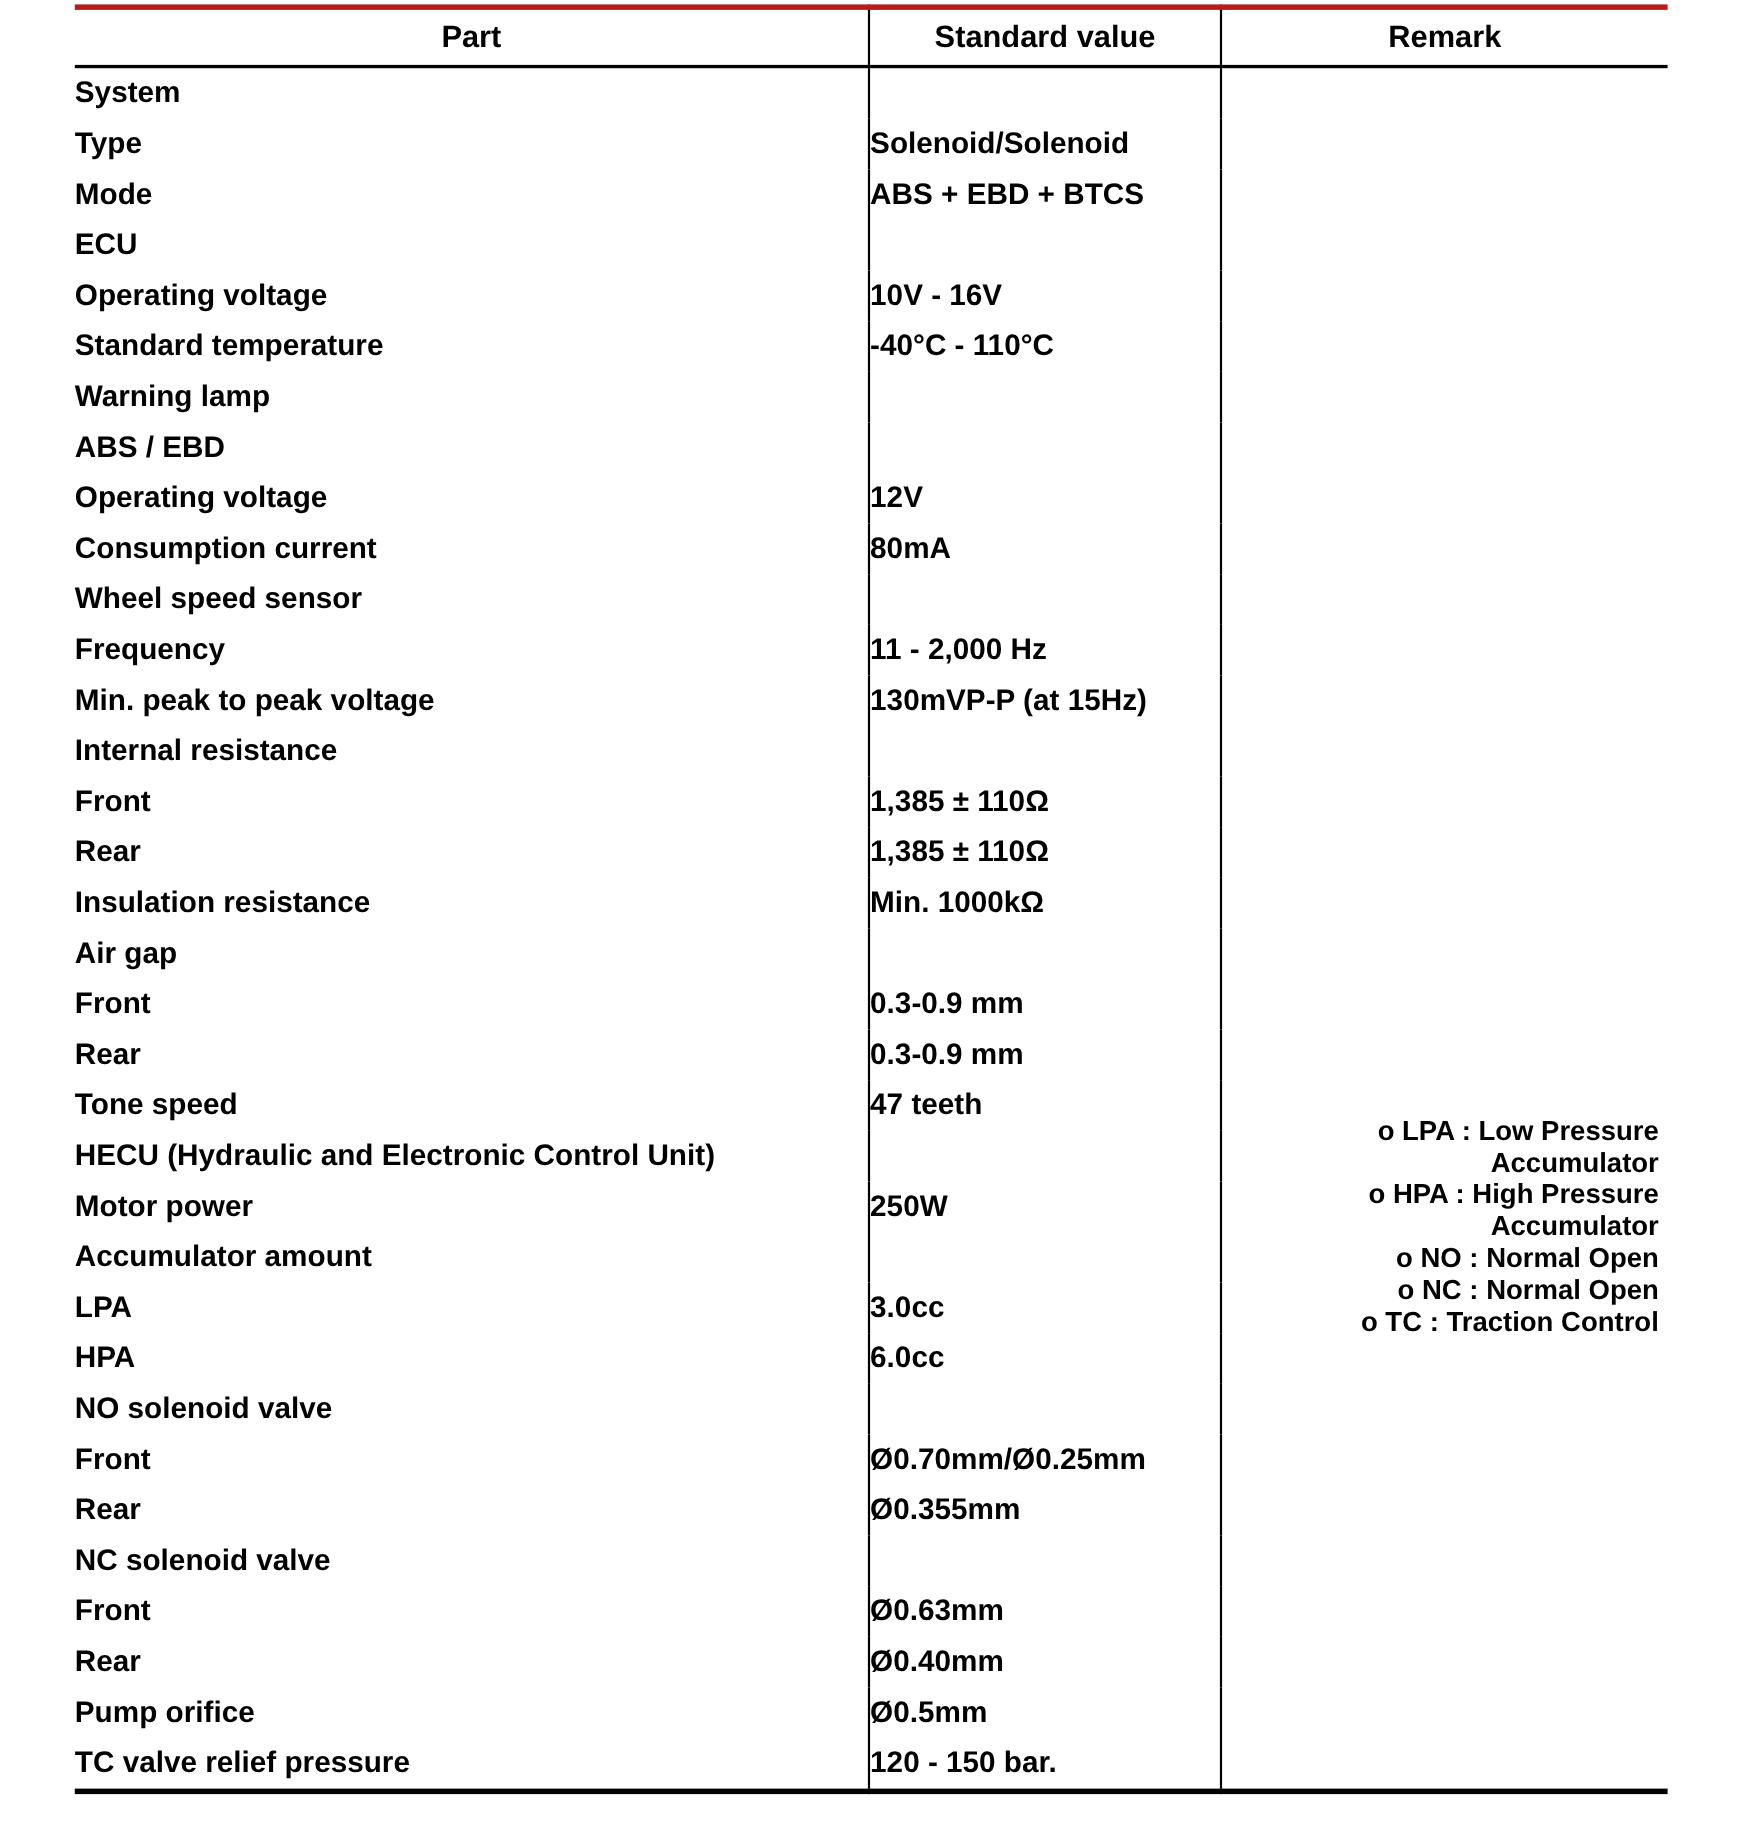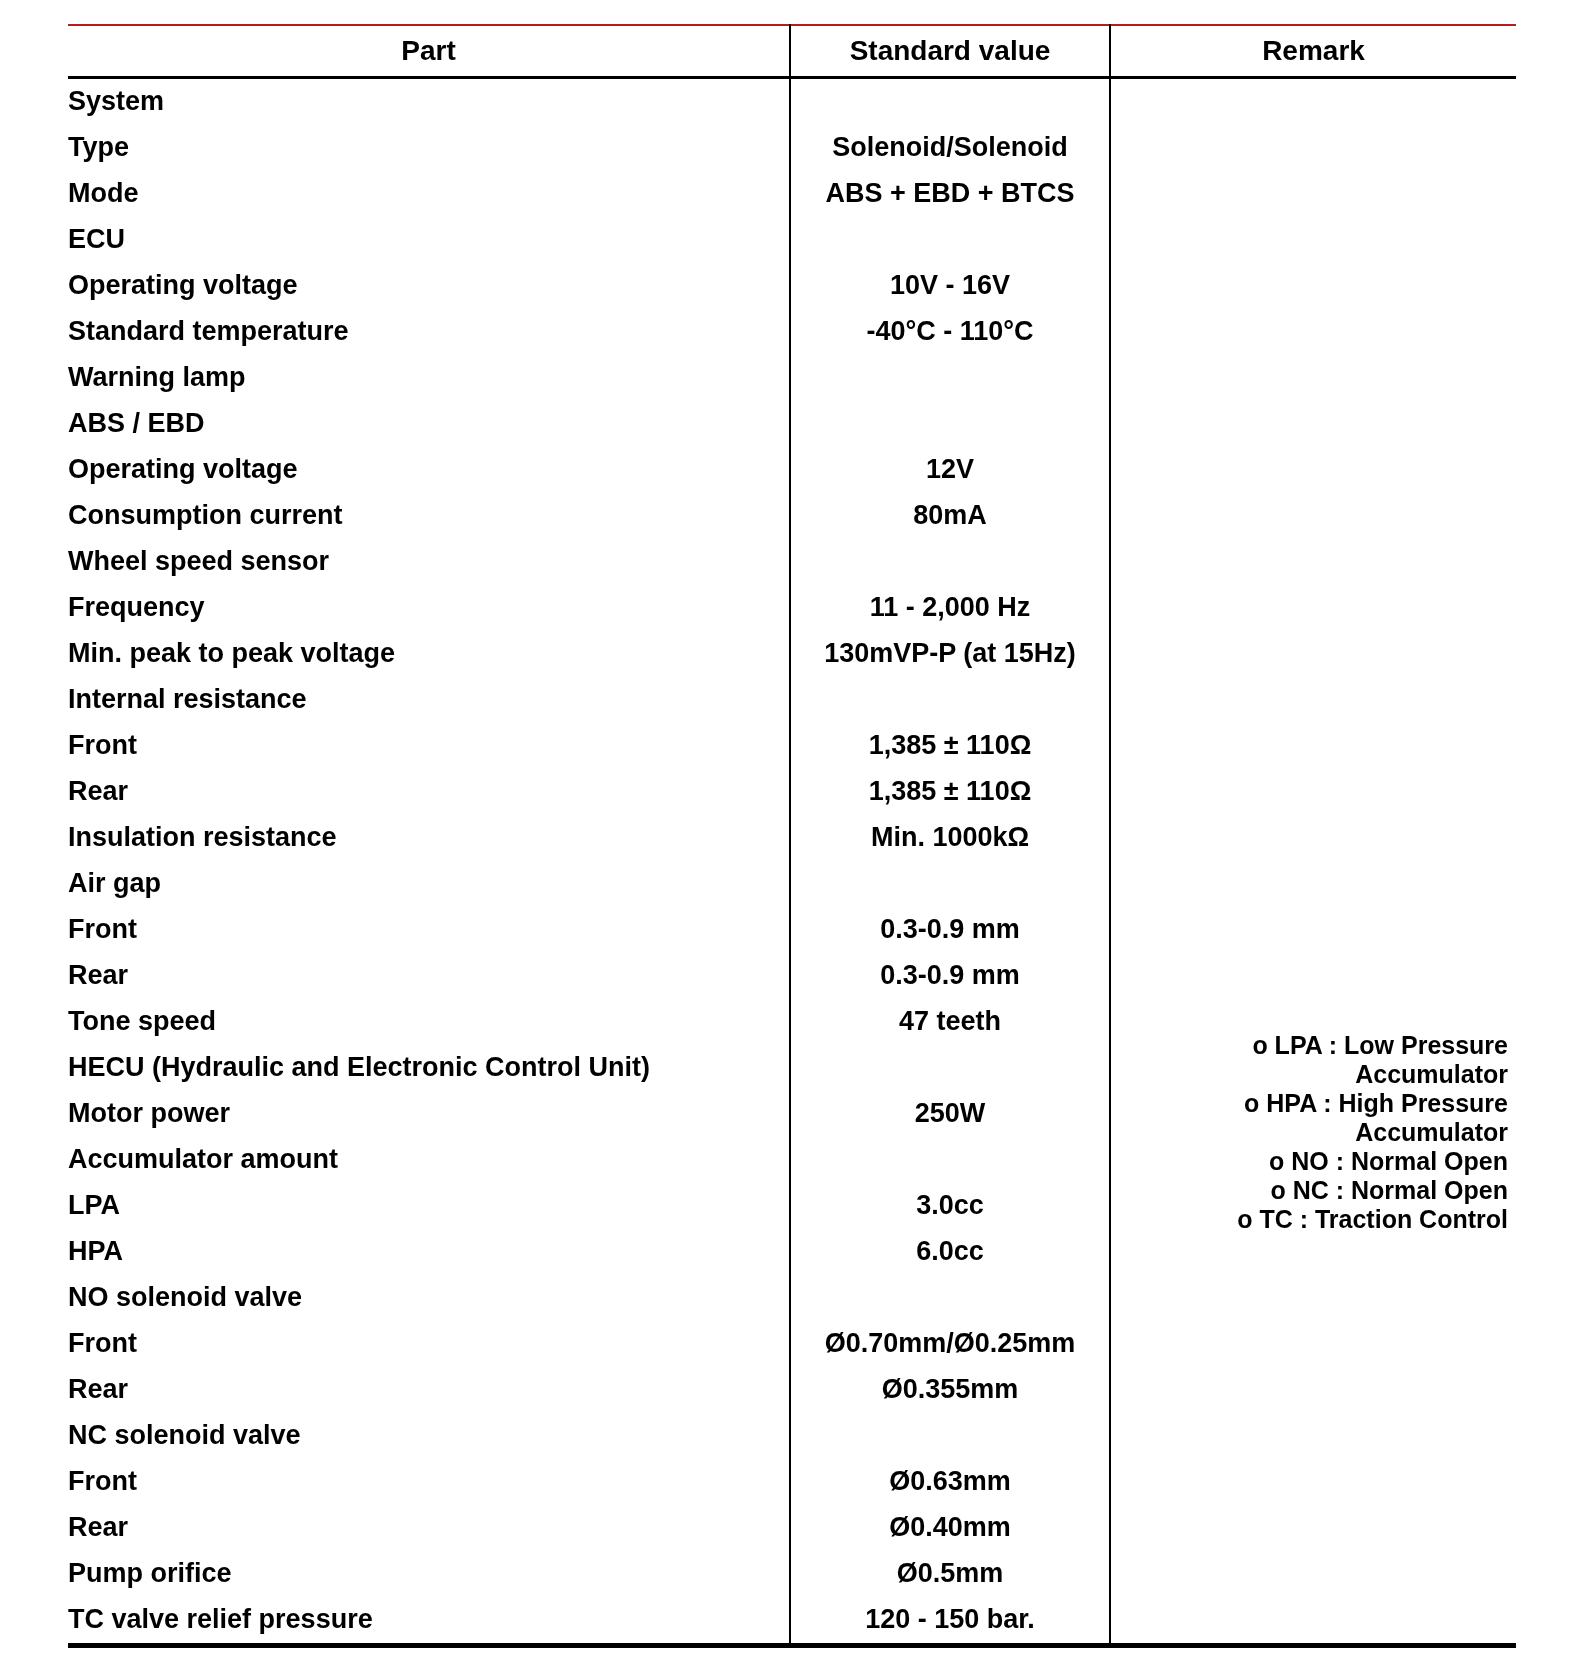--- a/index.html
+++ b/index.html
@@ -10,25 +10,25 @@
   }
   body {
     width: 1584px;
     height: 1672px;
     position: relative;
     color: #000;
   }
   .spec-table {
     position: absolute;
     left: 68px;
-    top: 24px;
+    top: 4px;
     width: 1448px;
     border-collapse: collapse;
     table-layout: fixed;
-    border-top: 2px solid #b91c1c;
+    border-top: 5px solid #b91c1c;
     border-bottom: 5px solid #000;
   }
   .spec-table th {
     font-size: 28px;
     font-weight: 700;
     text-align: center;
     height: 50px;
     padding: 0;
     border-bottom: 3px solid #000;
     vertical-align: middle;
@@ -43,21 +43,21 @@
   }
   col.col-part   { width: 722px; }
   col.col-value  { width: 320px; }
   col.col-remark { width: 406px; }
 
   th.value-head, td.value {
     border-left: 2px solid #000;
     border-right: 2px solid #000;
   }
   td.part { text-align: left; }
-  td.value { text-align: center; }
+  td.value { }
   td.remark {
     vertical-align: top;
     padding: 952px 8px 0 12px;
     font-size: 25px;
     font-weight: 700;
   }
   td.remark div {
     line-height: 29px;
     text-align: right;
   }

